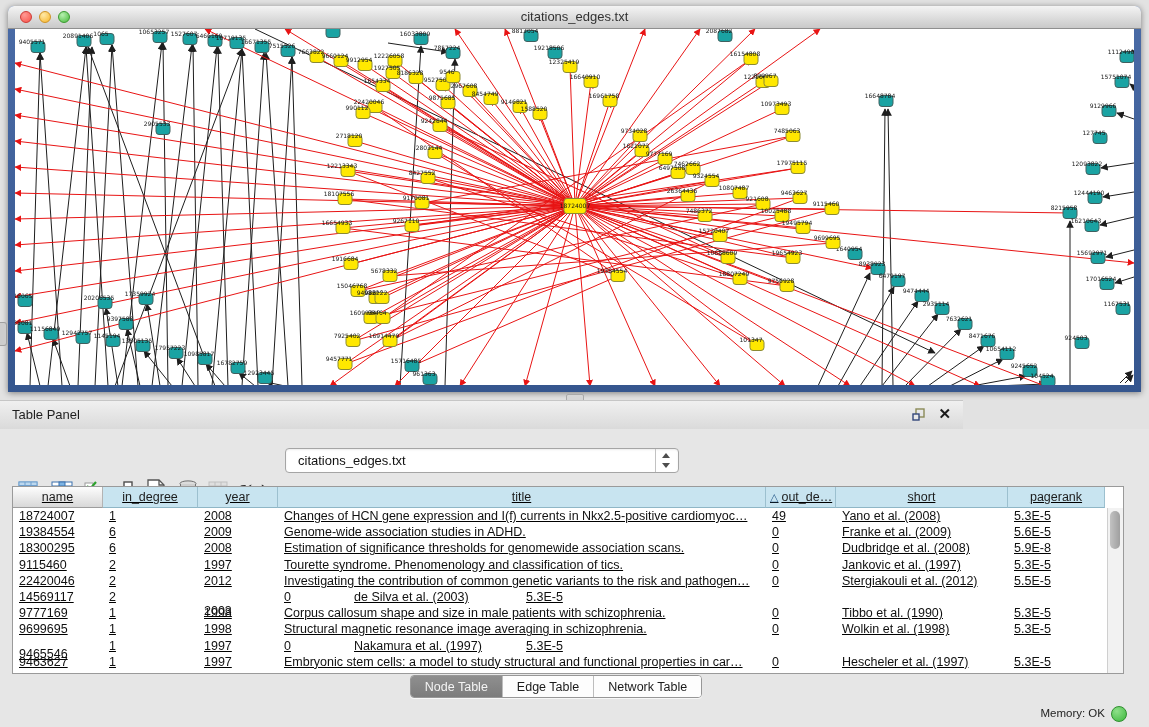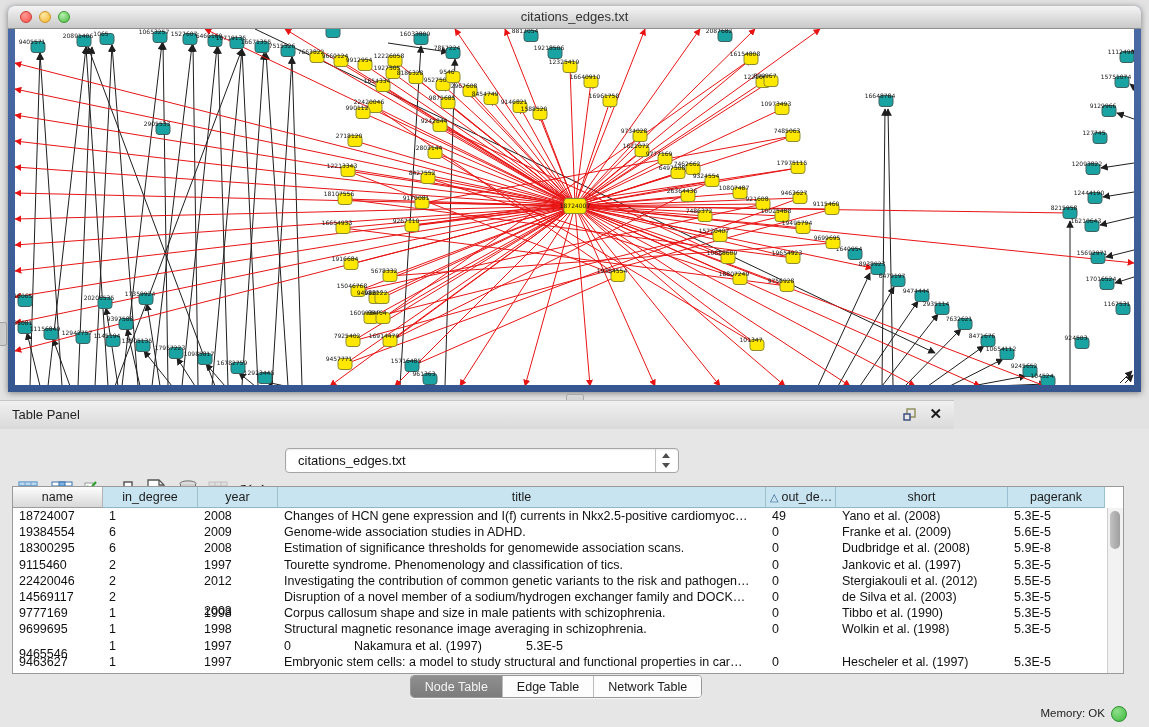--- a/index.html
+++ b/index.html
@@ -22,38 +22,38 @@
   .edge-r{stroke:#e81414;stroke-width:1;}
   .nlabel{font-size:6px;fill:#161616;font-family:"DejaVu Sans",sans-serif;}
   
   .screen-notch{position:absolute;left:0;top:322px;width:6px;height:22px;background:#cdcdcd;
       border:1px solid #9f9f9f;border-left:none;border-radius:0 3px 3px 0;}
   
   .divider-handle{position:absolute;left:566px;top:394px;width:16px;height:6px;background:#d6d6d6;
       border:1px solid #a9a9a9;border-radius:2px;}
   
   .panel-header{position:absolute;left:0;top:400px;width:954px;height:28px;
-      background:linear-gradient(#f0f0f0,#dadada);border-top:1px solid #c6c6c6;border-bottom:1px solid #b0b0b0;}
+      background:linear-gradient(#f0f0f0,#dadada);border-top:1px solid #c6c6c6;border-bottom:1px solid #b0b0b0;padding-left:9px;}
   .panel-title{position:absolute;left:12px;top:6px;font-size:13px;color:#1f1f1f;}
   .float-btn{position:absolute;right:36px;top:6px;width:16px;height:16px;cursor:default;}
   .close-btn{position:absolute;right:12px;top:4px;font-size:15px;font-weight:bold;color:#1a1a1a;line-height:18px;}
   .panel-body{position:absolute;left:0;top:429px;width:1149px;height:298px;background:#e6e6e6;}
   
   .tb-btn{position:absolute;top:17px;width:28px;height:28px;display:flex;align-items:center;justify-content:center;margin-top:31px;}
   .fx{font-family:"DejaVu Serif",serif;font-style:italic;font-weight:bold;font-size:15px;color:#2b2b2b;}
   .combo{position:absolute;left:285px;top:19px;width:394px;height:25px;background:#fff;
       border:1px solid #a5a5a5;border-radius:4px;box-sizing:border-box;box-shadow:inset 0 1px 2px rgba(0,0,0,.08);}
   .combo-label{position:absolute;left:12px;top:4px;font-size:13px;color:#111;}
   .combo-steppers{position:absolute;right:0;top:0;width:22px;height:23px;border-left:1px solid #c2c2c2;}
   .arr{position:absolute;left:6px;width:0;height:0;border-left:4.5px solid transparent;border-right:4.5px solid transparent;}
   .arr.up{top:4px;border-bottom:5px solid #4d4d4d;}
   .arr.dn{bottom:4px;border-top:5px solid #4d4d4d;}
   
   .tablebox{position:absolute;left:12px;top:57px;width:1112px;height:188px;background:#fff;
-      border:1px solid #9a9a9a;box-sizing:border-box;overflow:hidden;}
+      border:1px solid #9a9a9a;box-sizing:border-box;overflow:hidden;text-decoration:underline;}
   .thead{display:flex;height:21px;}
   .th{box-sizing:border-box;height:21px;background:#c8e4f0;border-right:1px solid #9cc0cf;border-bottom:1px solid #8fb6c6;
       font-size:12.5px;color:#1c1c1c;display:flex;align-items:center;justify-content:center;overflow:hidden;white-space:nowrap;}
   .th.first{background:linear-gradient(#fdfdfd,#d8d8d8);border-right:1px solid #b3b3b3;border-bottom:1px solid #9d9d9d;}
   .th .sorticon{color:#2d5f8f;font-size:11px;margin-right:3px;}
   .th.lalign{justify-content:flex-start;padding-left:4px;}
   .trow{display:flex;height:16.2px;align-items:center;}
   .td{box-sizing:border-box;font-size:12.5px;color:#101010;overflow:hidden;white-space:nowrap;padding-left:6px;}
   .vscroll{position:absolute;right:0;top:21px;bottom:0;width:15px;background:#f2f2f2;border-left:1px solid #cfcfcf;}
   .vthumb{position:absolute;left:2px;top:3px;width:10px;height:38px;border-radius:5px;
@@ -670,21 +670,20 @@
             <div class="td" style="width: 80px;">2012</div>
             <div class="td" style="width: 488px;">Investigating the contribution of common genetic variants to the risk and pathogen…</div>
             <div class="td" style="width: 70px;">0</div>
             <div class="td" style="width: 172px;">Stergiakouli et al. (2012)</div>
             <div class="td" style="width: 97px;">5.5E-5</div>
           </div>
           <div class="trow">
             <div class="td" style="width: 90px;">14569117</div>
             <div class="td" style="width: 95px;">2</div>
             <div class="td" style="width: 80px; margin-top: 28px;">2003</div>
-            <div class="td" style="width: 488px;">Disruption of a novel member of a sodium/hydrogen exchanger family and DOCK…</div>
             <div class="td" style="width: 70px;">0</div>
             <div class="td" style="width: 172px;">de Silva et al. (2003)</div>
             <div class="td" style="width: 97px;">5.3E-5</div>
           </div>
           <div class="trow">
             <div class="td" style="width: 90px;">9777169</div>
             <div class="td" style="width: 95px;">1</div>
             <div class="td" style="width: 80px;">1998</div>
             <div class="td" style="width: 488px;">Corpus callosum shape and size in male patients with schizophrenia.</div>
             <div class="td" style="width: 70px;">0</div>

